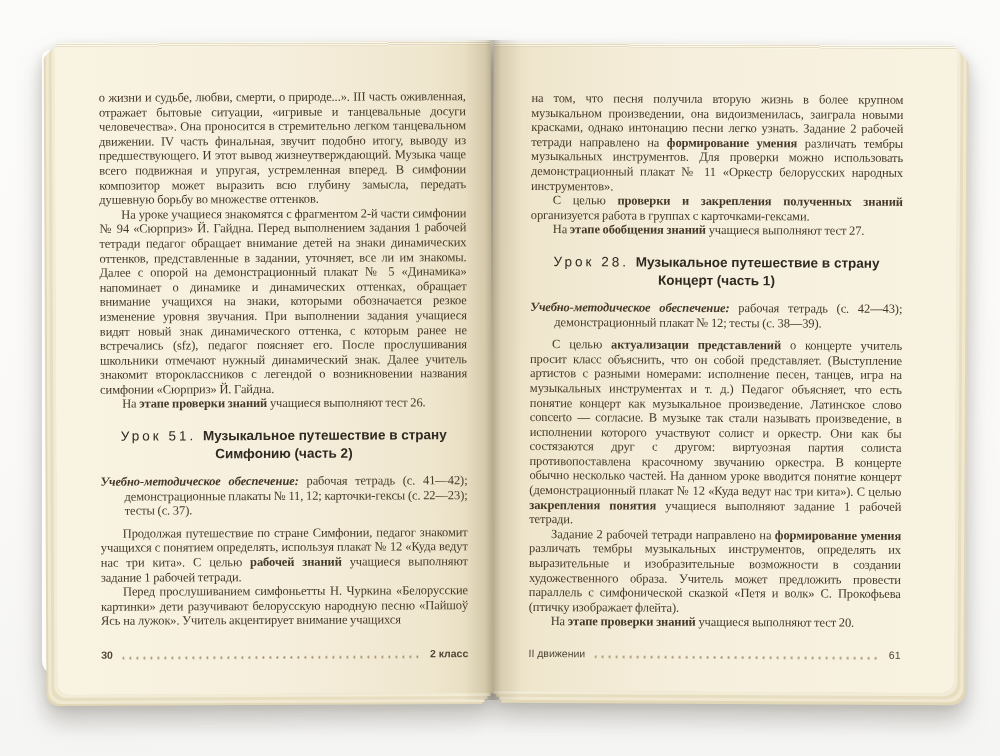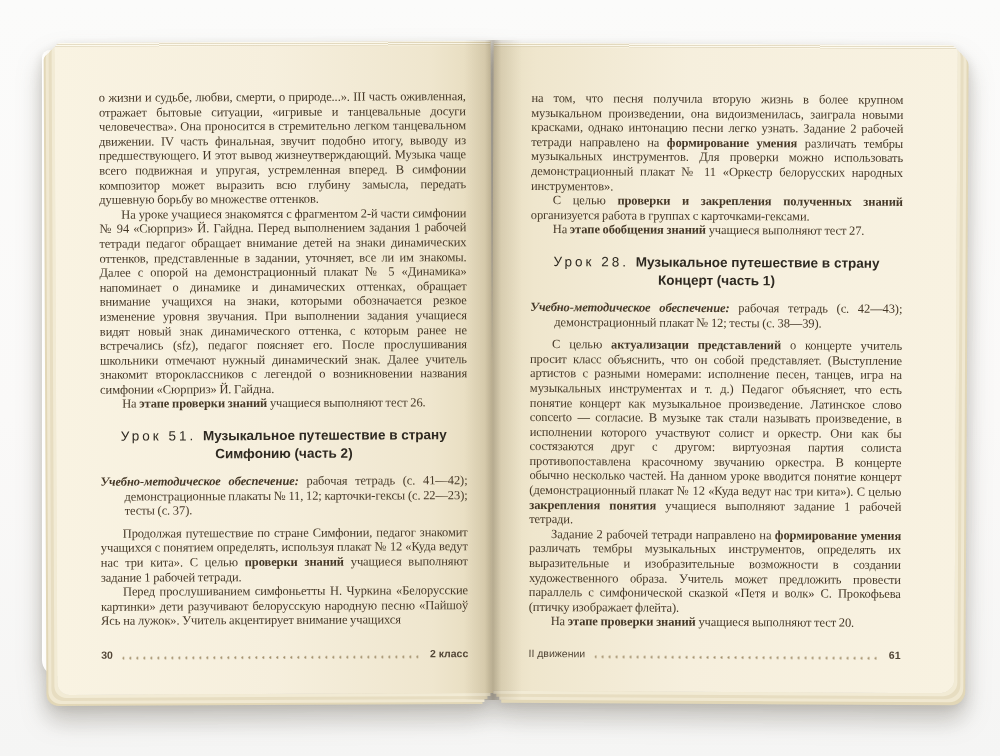--- a/index.html
+++ b/index.html
@@ -59,42 +59,42 @@
     margin:16px 4px 11px;color:#2e2921;font-size:13.5px;line-height:18px;
   }
   .h-label{font-weight:400;letter-spacing:3px;white-space:nowrap;margin-top:36px;}
   .h-title{font-weight:700;letter-spacing:0;}
   .footer{
     position:absolute;display:flex;align-items:baseline;
     font-family:"Liberation Sans",sans-serif;font-size:10.5px;font-weight:bold;color:#514536;
   }
   .page-left  .footer{left:44px;right:25px;top:606px;}
   .page-right .footer{left:38px;right:54px;top:604px;font-weight:normal;}
-  .page-right .footer .num{font-weight:bold;}
+  .page-right .footer .num{font-weight:normal;}
   .leader{
     flex:1 1 auto;margin:0 9px;height:9px;align-self:flex-end;
     background-image:radial-gradient(circle at 1.2px 6.5px,#a2906d 1px,rgba(0,0,0,0) 1.3px);
     background-size:7px 9px;background-repeat:repeat-x;
   }
 </style>
 </head>
 <body>
 
 <div class="photo">
   <div class="book">
     <div class="cover-sliver"></div>
 
     <div class="page page-left">
       <div class="text-col">
           <p class="para "><span>о жизни и судьбе, любви, смерти, о природе...». III часть оживленная, отражает бытовые ситуации, «игривые и танцевальные досуги человечества». Она проносится в стремительно легком танцевальном движении. IV часть финальная, звучит подобно итогу, выводу из предшествующего. И этот вывод жизнеутверждающий. Музыка чаще всего подвижная и упругая, устремленная вперед. В симфонии композитор может выразить всю глубину замысла, передать душевную борьбу во множестве оттенков.</span></p>
           <p class="para ind"><span>На уроке учащиеся знакомятся с фрагментом 2-й части симфонии № 94 «Сюрприз» Й. Гайдна. Перед выполнением задания 1 рабочей тетради педагог обращает внимание детей на знаки динамических оттенков, представленные в задании, уточняет, все ли им знакомы. Далее с опорой на демонстрационный плакат № 5 «Динамика» напоминает о динамике и динамических оттенках, обращает внимание учащихся на знаки, которыми обозначается резкое изменение уровня звучания. При выполнении задания учащиеся видят новый знак динамического оттенка, с которым ранее не встречались (</span><span class="i">sfz</span><span>), педагог поясняет его. После прослушивания школьники отмечают нужный динамический знак. Далее учитель знакомит второклассников с легендой о возникновении названия </span><span class="i">симфонии</span><span> «Сюрприз» Й. Гайдна.</span></p>
           <p class="para ind"><span>На </span><span class="b">этапе проверки знаний</span><span> учащиеся выполняют тест 26.</span></p>
           <div class="heading"><span class="h-label">Урок 51. </span><span class="h-title">Музыкальное путешествие в страну Симфонию (часть 2)</span></div>
           <p class="para hang"><span class="bi">Учебно-методическое обеспечение:</span><span> рабочая тетрадь (с. 41—42); демонстрационные плакаты № 11, 12; карточки-гексы (с. 22—23); тесты (с. 37).</span></p>
-          <p class="para ind vsp"><span>Продолжая путешествие по стране Симфонии, педагог знакомит учащихся с понятием </span><span class="i">определять</span><span>, используя плакат № 12 «Куда ведут нас три кита». С целью </span><span class="b">проверки знаний</span><span> учащиеся выполняют задание 1 рабочей тетради.</span></p>
+          <p class="para ind vsp"><span>Продолжая путешествие по стране Симфонии, педагог знакомит учащихся с понятием </span><span class="i">определять</span><span>, используя плакат № 12 «Куда ведут нас три кита». С целью </span><span class="b">рабочей знаний</span><span> учащиеся выполняют задание 1 рабочей тетради.</span></p>
           <p class="para ind"><span>Перед прослушиванием симфоньетты Н. Чуркина «Белорусские картинки» дети разучивают белорусскую народную песню «Пайшоў Ясь на лужок». Учитель акцентирует внимание учащихся</span></p>
         </div>
       <div class="footer">
         <span class="num">30</span>
         <span class="leader"></span>
         <span class="lab">2 класс</span>
       </div>
     </div>
 
     <div class="page page-right">

